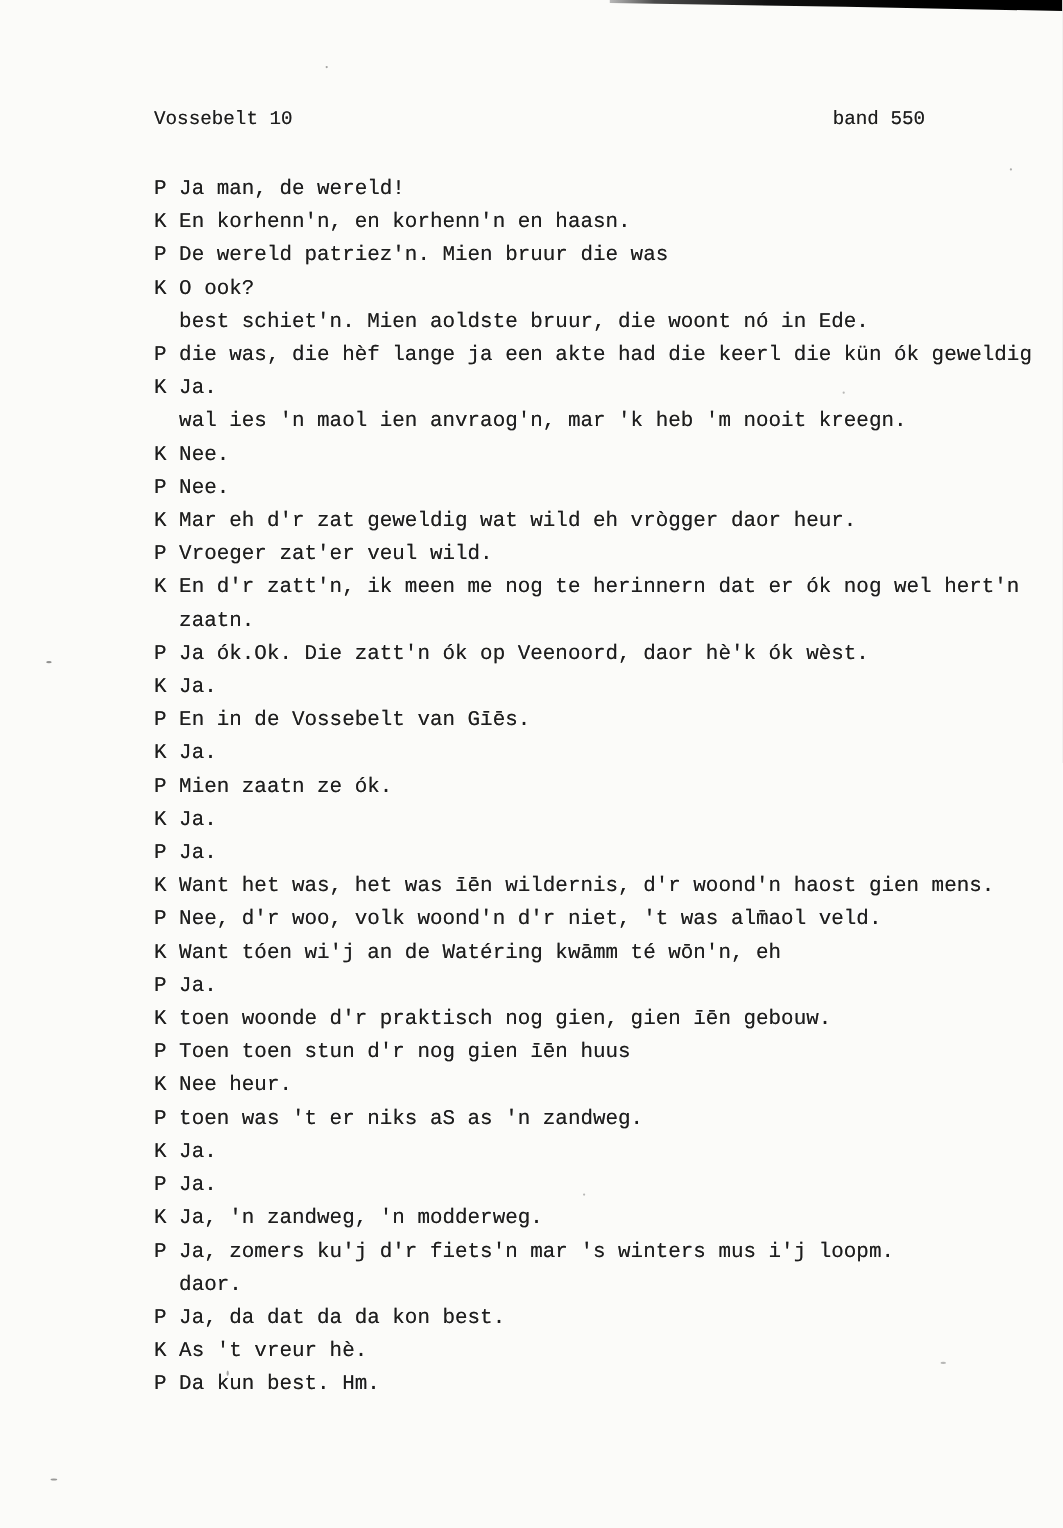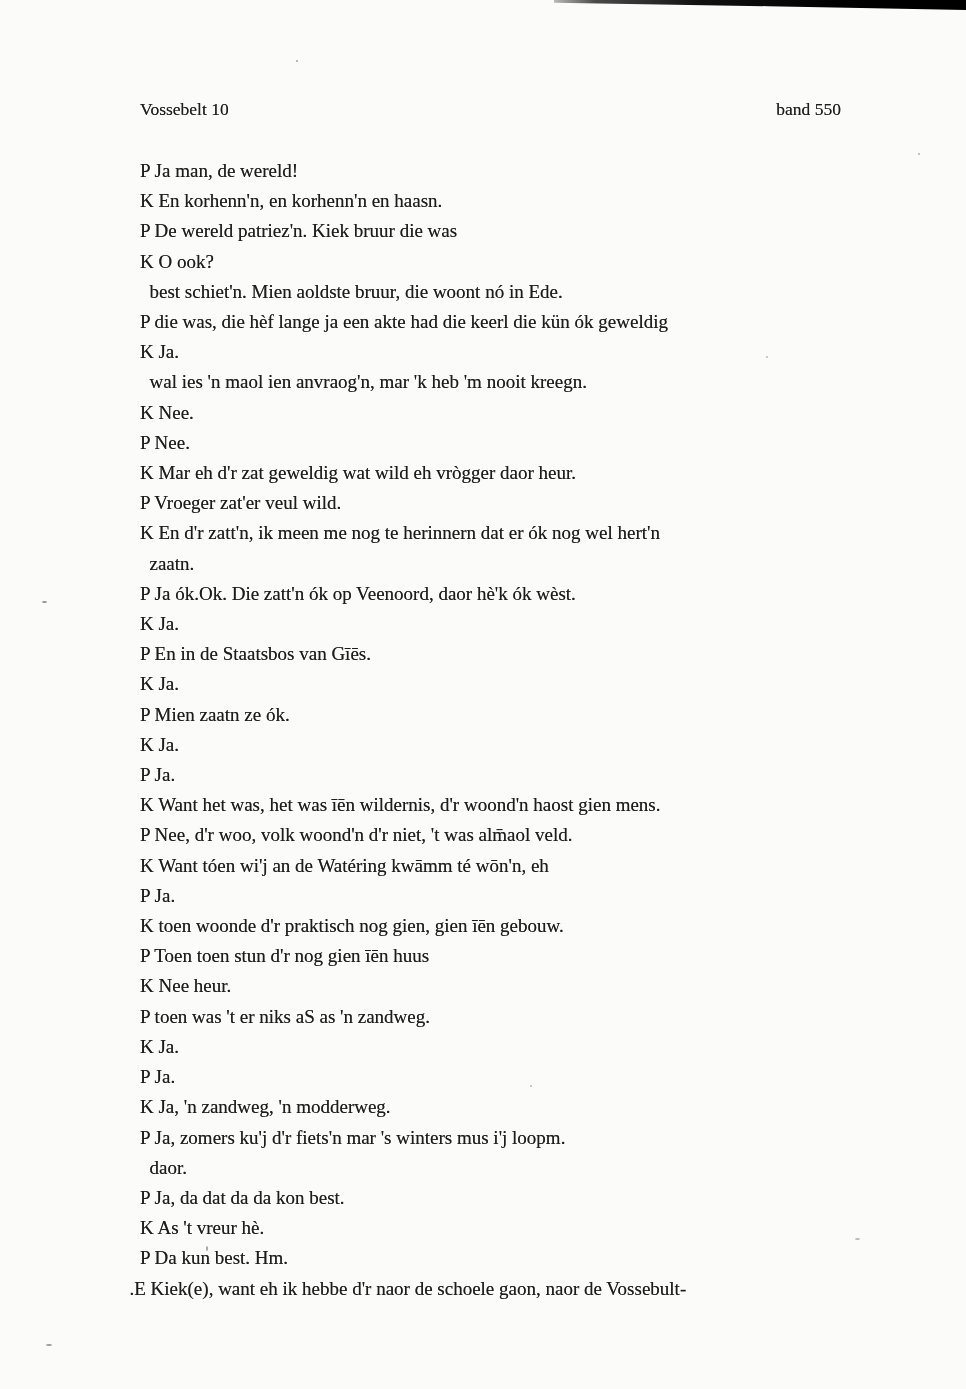--- a/index.html
+++ b/index.html
@@ -2,21 +2,21 @@
 <html><head>
 <meta charset="utf-8">
 <style>
   html,body { margin:0; padding:0; background:#e8e8e6; }
   .page {
     position:relative;
     width:966px; height:1389px;
     margin:0 auto;
     background:#fbfbf9;
     overflow:hidden;
-    font-family:Liberation Serif, serif;
+    font-family:Liberation Mono, monospace;
     color:#1d1d1d;
     text-shadow:0 0 0.5px rgba(25,25,25,0.65);
   }
   
   .scan-wedge {
     position:absolute; top:0; left:554px; right:0; height:10px;
     background:linear-gradient(90deg,#b9b9b9 0%,#4a4a4a 10%,#111 35%,#000 70%,#000 100%);
     clip-path:polygon(0 0, 100% 0, 100% 100%, 52% 62%, 0 28%);
   }
   .header {
@@ -49,56 +49,55 @@
   <div class="scan-wedge"></div>
 
   <div class="header">
     <span class="title">Vossebelt 10</span>
     <span class="band">band 550</span>
   </div>
 
   <div class="transcript">
       <div class="line">P Ja man, de wereld!</div>
       <div class="line">K En korhenn'n, en korhenn'n en haasn.</div>
-      <div class="line">P De wereld patriez'n. Kiek bruur die was</div>
+      <div class="line">P De wereld patriez'n. Mien bruur die was</div>
       <div class="line">K O ook?</div>
       <div class="line">  best schiet'n. Mien aoldste bruur, die woont nó in Ede.</div>
       <div class="line">P die was, die hèf lange ja een akte had die keerl die kün ók geweldig</div>
       <div class="line">K Ja.</div>
       <div class="line">  wal ies 'n maol ien anvraog'n, mar 'k heb 'm nooit kreegn.</div>
       <div class="line">K Nee.</div>
       <div class="line">P Nee.</div>
       <div class="line">K Mar eh d'r zat geweldig wat wild eh vrògger daor heur.</div>
       <div class="line">P Vroeger zat'er veul wild.</div>
       <div class="line">K En d'r zatt'n, ik meen me nog te herinnern dat er ók nog wel hert'n</div>
       <div class="line">  zaatn.</div>
       <div class="line">P Ja ók.Ok. Die zatt'n ók op Veenoord, daor hè'k ók wèst.</div>
       <div class="line">K Ja.</div>
-      <div class="line">P En in de Staatsbos van Gīēs.</div>
+      <div class="line">P En in de Vossebelt van Gīēs.</div>
       <div class="line">K Ja.</div>
       <div class="line">P Mien zaatn ze ók.</div>
       <div class="line">K Ja.</div>
       <div class="line">P Ja.</div>
       <div class="line">K Want het was, het was īēn wildernis, d'r woond'n haost gien mens.</div>
       <div class="line">P Nee, d'r woo, volk woond'n d'r niet, 't was alm̄aol veld.</div>
       <div class="line">K Want tóen wi'j an de Watéring kwāmm té wōn'n, eh</div>
       <div class="line">P Ja.</div>
       <div class="line">K toen woonde d'r praktisch nog gien, gien īēn gebouw.</div>
       <div class="line">P Toen toen stun d'r nog gien īēn huus</div>
       <div class="line">K Nee heur.</div>
       <div class="line">P toen was 't er niks aS as 'n zandweg.</div>
       <div class="line">K Ja.</div>
       <div class="line">P Ja.</div>
       <div class="line">K Ja, 'n zandweg, 'n modderweg.</div>
       <div class="line">P Ja, zomers ku'j d'r fiets'n mar 's winters mus i'j loopm.</div>
       <div class="line">  daor.</div>
       <div class="line">P Ja, da dat da da kon best.</div>
       <div class="line">K As 't vreur hè.</div>
       <div class="line">P Da kun best. Hm.</div>
-      <div class="line hang">.E Kiek(e), want eh ik hebbe d'r naor de schoele gaon, naor de Vossebult-</div>
     </div>
 
   <div class="speck s1"></div>
   <div class="speck s2"></div>
   <div class="speck s3"></div>
   <div class="speck s4"></div>
   <div class="speck s5"></div>
   <div class="speck s6"></div>
   <div class="speck s7"></div>
   <div class="speck s8"></div>

